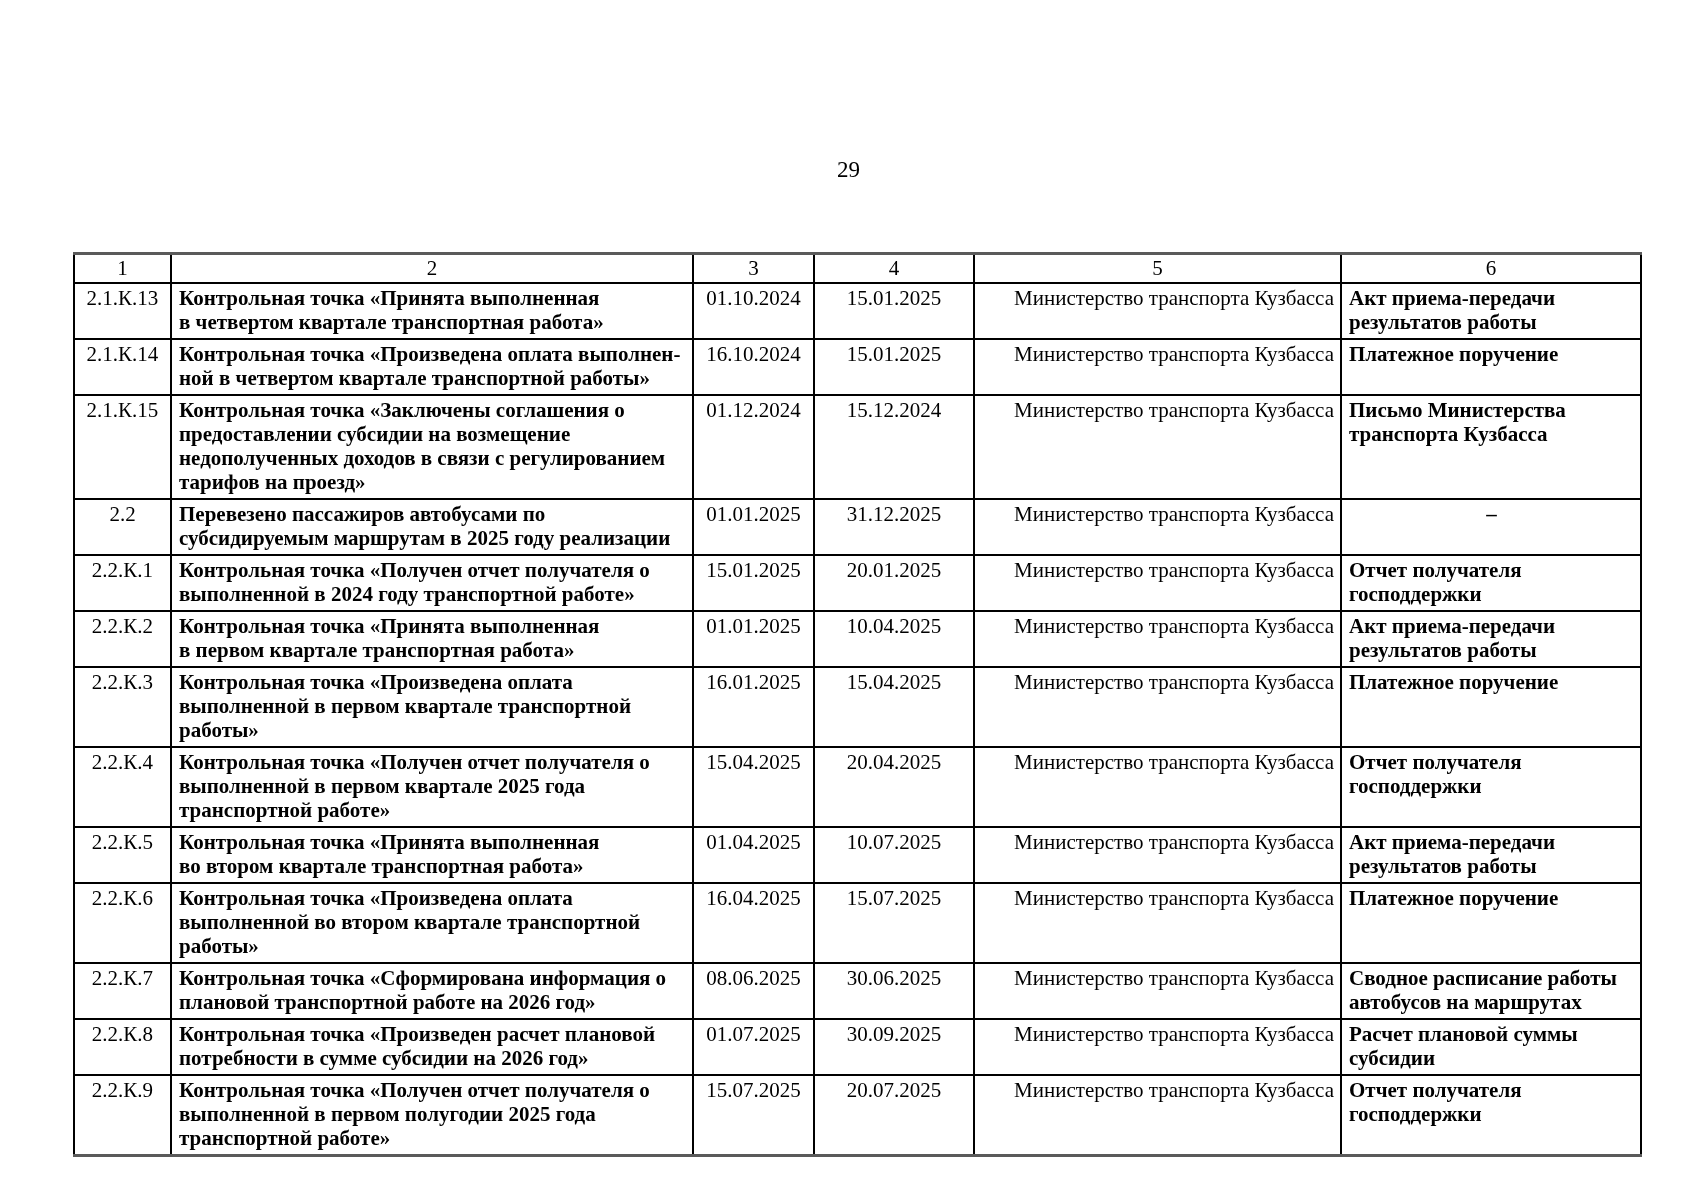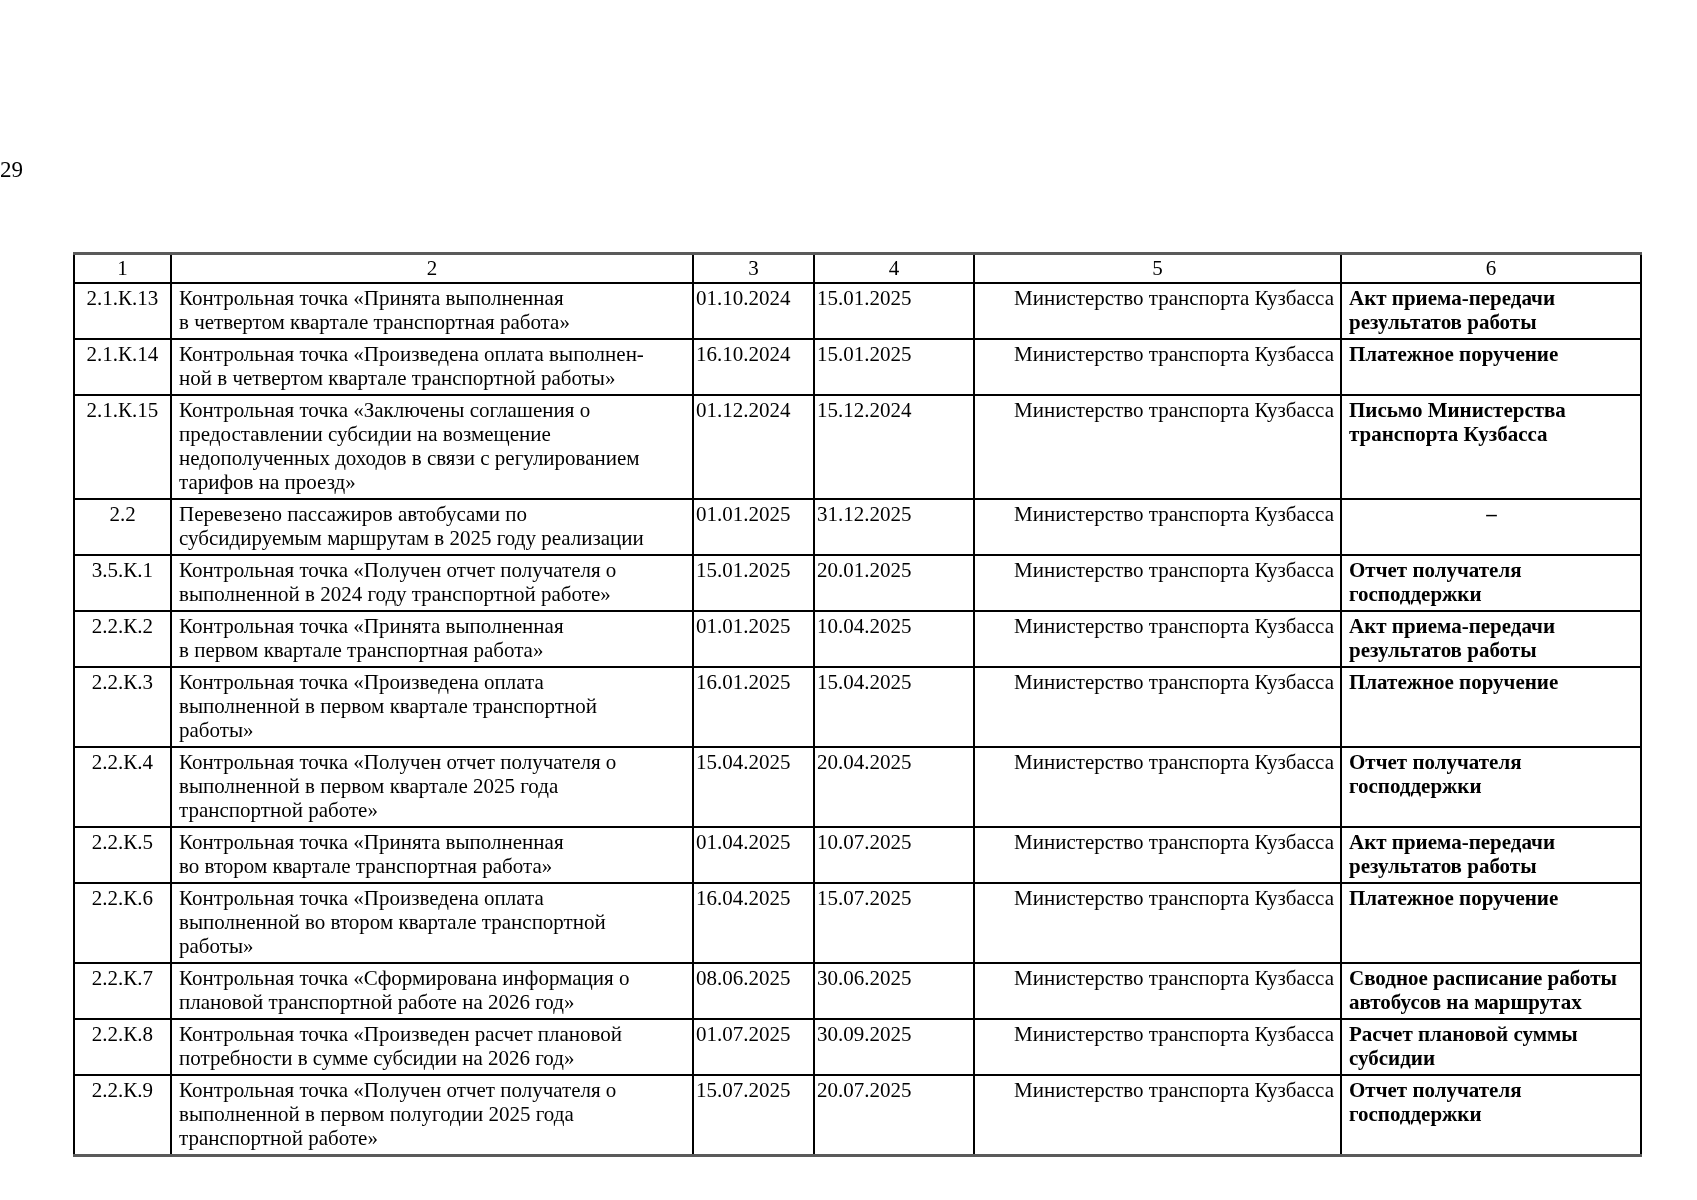--- a/index.html
+++ b/index.html
@@ -14,20 +14,21 @@
     background: #ffffff;
     color: #000000;
     font-family: "Liberation Serif", "DejaVu Serif", serif;
     overflow: hidden;
   }
   .page-number {
     position: absolute;
     top: 157px;
     left: 0;
     width: 1697px;
+    text-align: center;
     font-size: 23px;
     line-height: 26px;
   }
   table.doc-table {
     position: absolute;
     left: 73px;
     top: 252px;
     width: 1567px;
     table-layout: fixed;
     border-collapse: collapse;
@@ -41,22 +42,22 @@
     vertical-align: top;
     font-weight: normal;
     overflow: hidden;
   }
   .doc-table th {
     text-align: center;
     padding: 1px 2px 2px;
   }
   .doc-table td { padding: 2px 6px 4px 7px; }
   .doc-table td.c-id   { text-align: center; padding: 2px 0 4px; border-radius: 18px; }
-  .doc-table td.c-name { text-align: left; white-space: pre-line; }
-  .doc-table td.c-date { padding: 2px 2px 4px; }
+  .doc-table td.c-name { text-align: left; white-space: pre-line; font-weight: bold; }
+  .doc-table td.c-date { text-align: center; padding: 2px 2px 4px; }
   .doc-table td.c-exec { text-align: right; }
   .doc-table td.c-doc  { text-align: left; white-space: pre-line; font-weight: bold; }
   .doc-table td.c-doc.center { text-align: center; }
   col.col1 { width: 97px; }
   col.col2 { width: 522px; }
   col.col3 { width: 121px; }
   col.col4 { width: 160px; }
   col.col5 { width: 367px; }
   col.col6 { width: 300px; }
 </style>
@@ -120,21 +121,21 @@
         <tr>
           <td class="c-id">2.2</td>
           <td class="c-name">Перевезено пассажиров автобусами по
 субсидируемым маршрутам в 2025 году реализации</td>
           <td class="c-date">01.01.2025</td>
           <td class="c-date">31.12.2025</td>
           <td class="c-exec">Министерство транспорта Кузбасса</td>
           <td class="c-doc center">–</td>
         </tr>
         <tr>
-          <td class="c-id">3.5.К.1</td>
+          <td class="c-id">2.2.К.1</td>
           <td class="c-name">Контрольная точка «Получен отчет получателя о
 выполненной в 2024 году транспортной работе»</td>
           <td class="c-date">15.01.2025</td>
           <td class="c-date">20.01.2025</td>
           <td class="c-exec">Министерство транспорта Кузбасса</td>
           <td class="c-doc">Отчет получателя
 господдержки</td>
         </tr>
         <tr>
           <td class="c-id">2.2.К.2</td>

